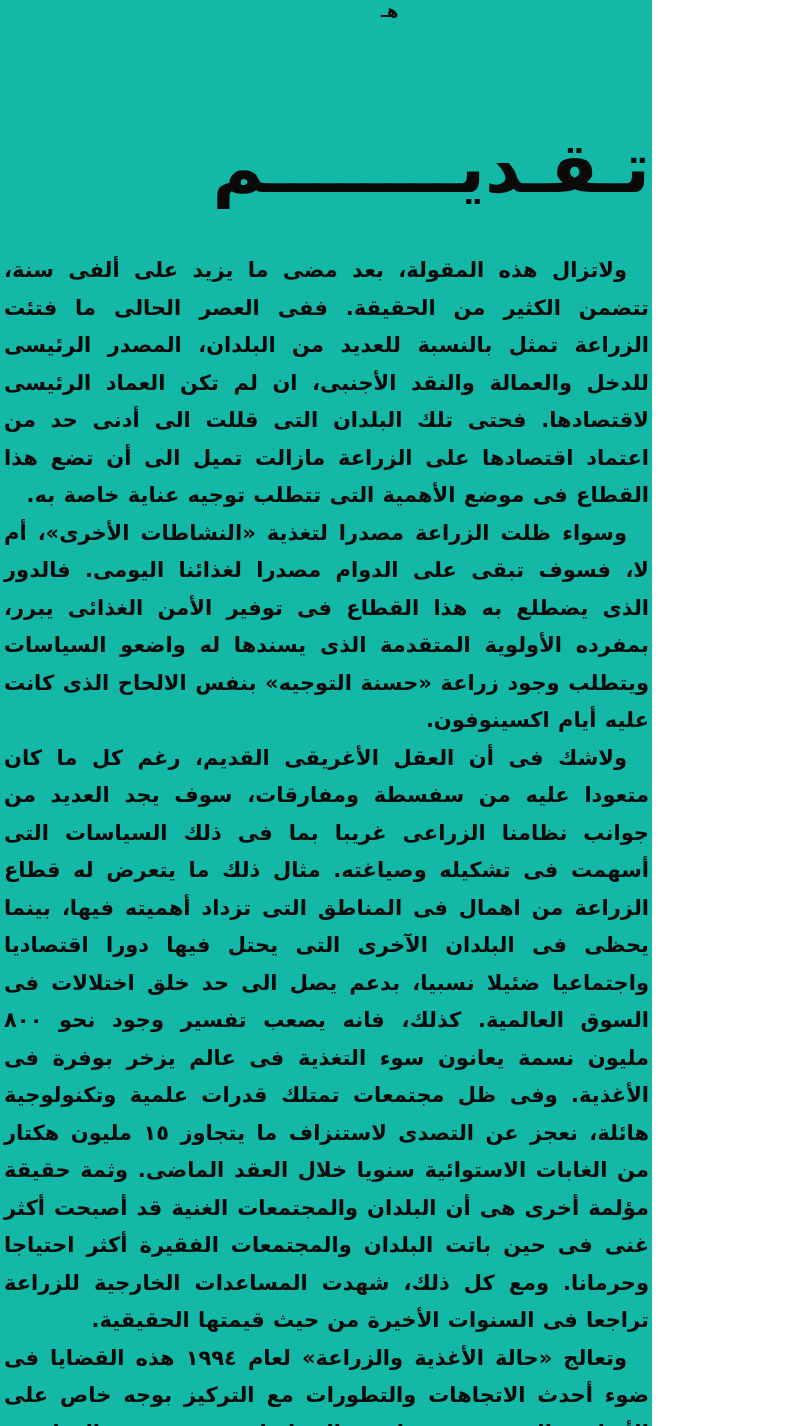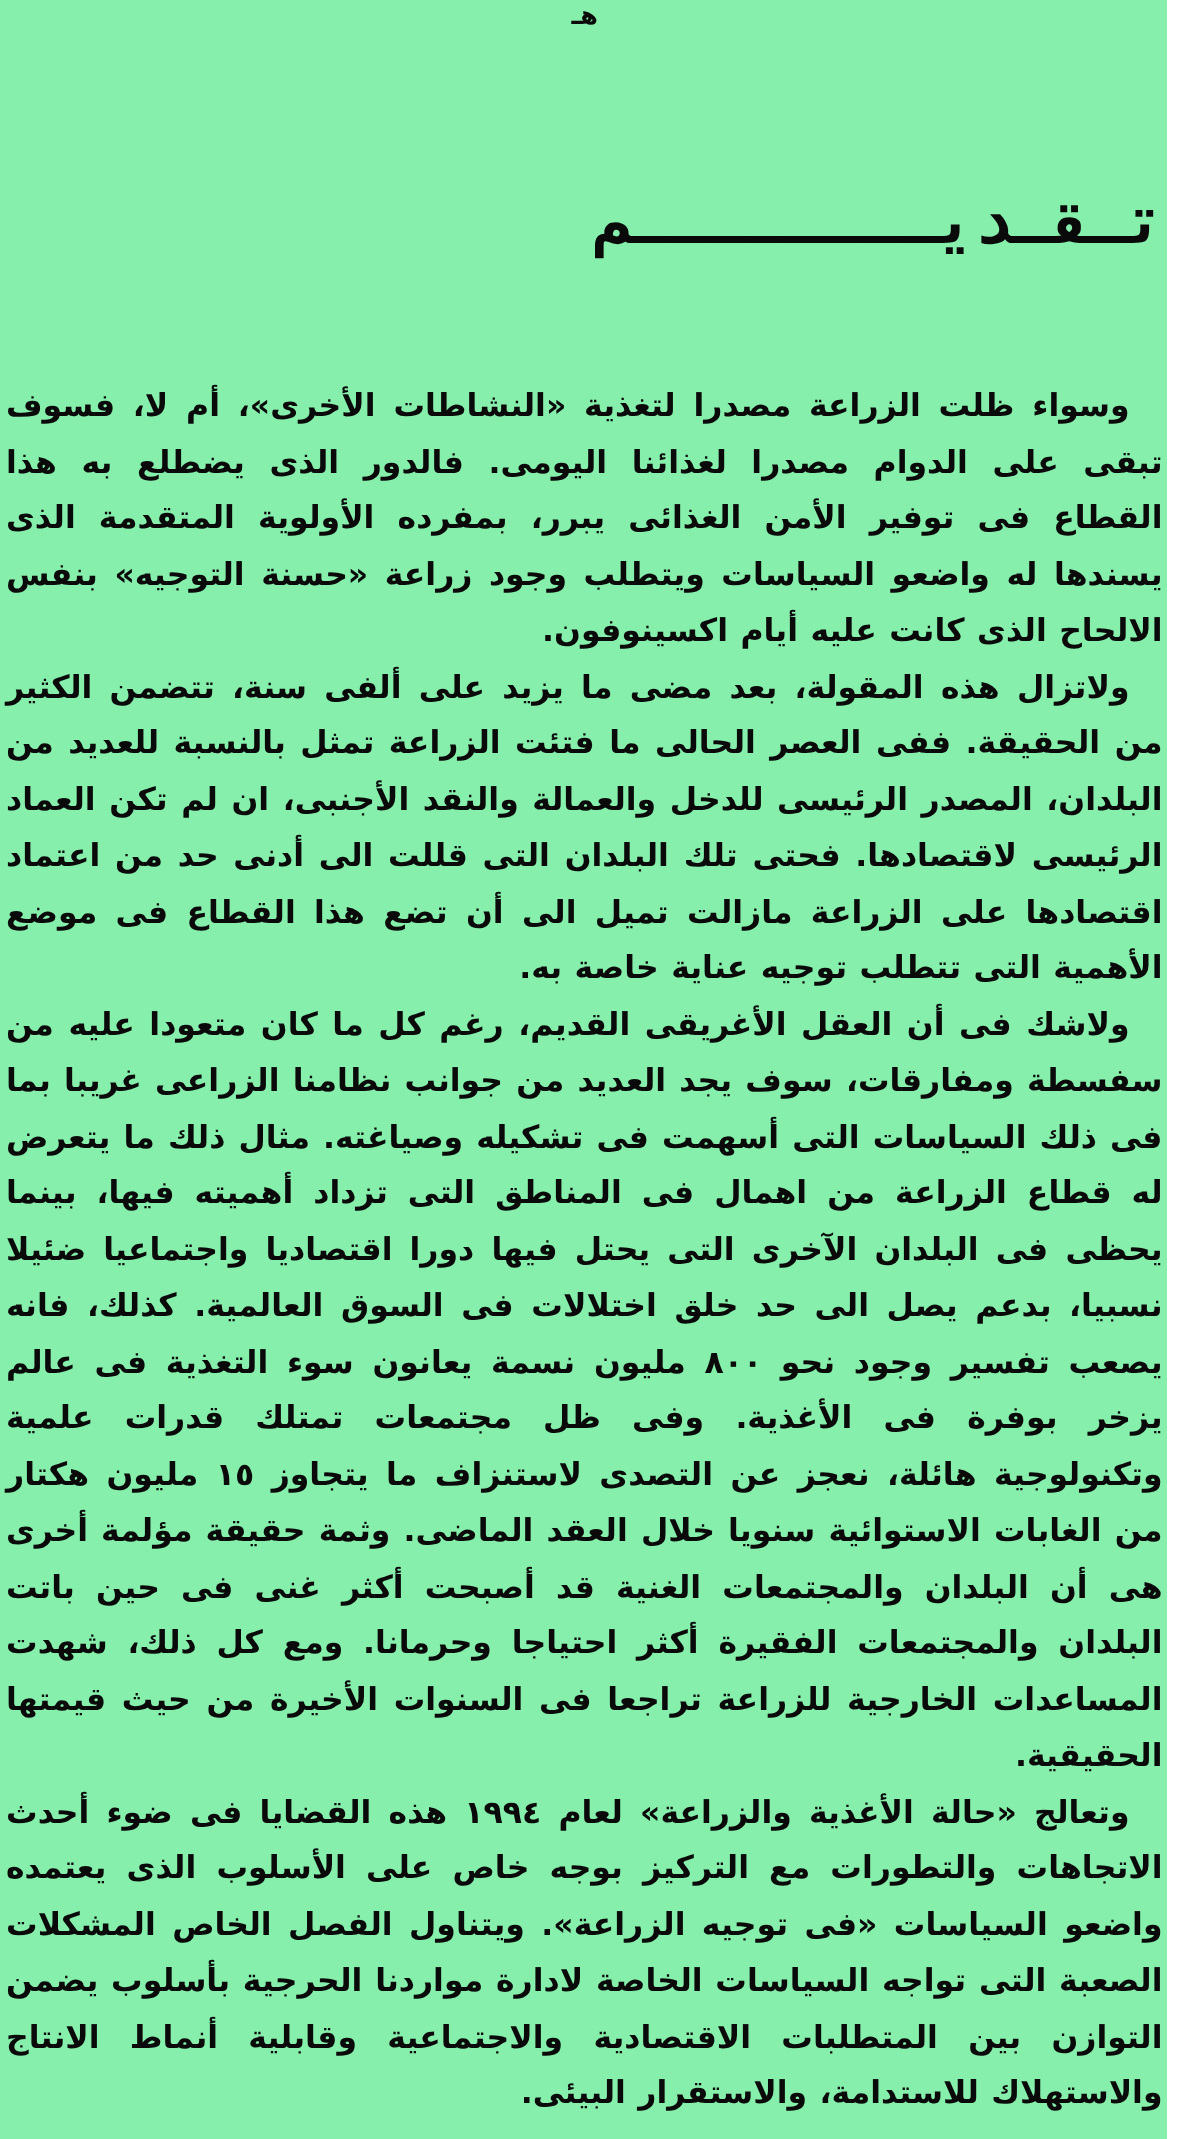--- a/index.html
+++ b/index.html
@@ -2,47 +2,46 @@
 <html><head>
 <meta charset="utf-8">
 <style>
   html, body {
     margin: 0;
     padding: 0;
     background: #ffffff;
   }
   .page {
     position: relative;
-    width: 778px;
+    width: 652px;
     height: 1426px;
-    background: #86efac;
+    background: #14b8a6;
     overflow: hidden;
     font-family: "DejaVu Sans", sans-serif;
     color: #0a0a0a;
   }
   .page-marker {
     position: absolute;
     top: 1px;
     left: 381px;
     font-size: 17px;
     font-weight: bold;
     direction: rtl;
   }
   .doc-title {
     position: absolute;
     top: 126px;
     right: 2px;
     margin: 0;
     direction: rtl;
-    font-size: 42px;
+    font-size: 70px;
     font-weight: bold;
     line-height: 1.2;
     letter-spacing: -1px;
     white-space: nowrap;
-    font-family: Liberation Mono, monospace;
   }
   .doc-body {
     position: absolute;
     top: 252px;
     left: 4px;
     right: 3px;
     direction: rtl;
     unicode-bidi: embed;
     text-align: justify;
     font-size: 21px;
@@ -59,19 +58,19 @@
 </head>
 <body>
 
 <div class="page">
 
   <div class="page-marker">هـ</div>
 
   <h1 class="doc-title">تـقـديــــــــم</h1>
 
   <div class="doc-body">
+    <p class="para">ولاتزال هذه المقولة، بعد مضى ما يزيد على ألفى سنة، تتضمن الكثير من الحقيقة. ففى العصر الحالى ما فتئت الزراعة تمثل بالنسبة للعديد من البلدان، المصدر الرئيسى للدخل والعمالة والنقد الأجنبى، ان لم تكن العماد الرئيسى لاقتصادها. فحتى تلك البلدان التى قللت الى أدنى حد من اعتماد اقتصادها على الزراعة مازالت تميل الى أن تضع هذا القطاع فى موضع الأهمية التى تتطلب توجيه عناية خاصة به.</p>
     <p class="para">وسواء ظلت الزراعة مصدرا لتغذية «النشاطات الأخرى»، أم لا، فسوف تبقى على الدوام مصدرا لغذائنا اليومى. فالدور الذى يضطلع به هذا القطاع فى توفير الأمن الغذائى يبرر، بمفرده الأولوية المتقدمة الذى يسندها له واضعو السياسات ويتطلب وجود زراعة «حسنة التوجيه» بنفس الالحاح الذى كانت عليه أيام اكسينوفون.</p>
-    <p class="para">ولاتزال هذه المقولة، بعد مضى ما يزيد على ألفى سنة، تتضمن الكثير من الحقيقة. ففى العصر الحالى ما فتئت الزراعة تمثل بالنسبة للعديد من البلدان، المصدر الرئيسى للدخل والعمالة والنقد الأجنبى، ان لم تكن العماد الرئيسى لاقتصادها. فحتى تلك البلدان التى قللت الى أدنى حد من اعتماد اقتصادها على الزراعة مازالت تميل الى أن تضع هذا القطاع فى موضع الأهمية التى تتطلب توجيه عناية خاصة به.</p>
     <p class="para">ولاشك فى أن العقل الأغريقى القديم، رغم كل ما كان متعودا عليه من سفسطة ومفارقات، سوف يجد العديد من جوانب نظامنا الزراعى غريبا بما فى ذلك السياسات التى أسهمت فى تشكيله وصياغته. مثال ذلك ما يتعرض له قطاع الزراعة من اهمال فى المناطق التى تزداد أهميته فيها، بينما يحظى فى البلدان الآخرى التى يحتل فيها دورا اقتصاديا واجتماعيا ضئيلا نسبيا، بدعم يصل الى حد خلق اختلالات فى السوق العالمية. كذلك، فانه يصعب تفسير وجود نحو ٨٠٠ مليون نسمة يعانون سوء التغذية فى عالم يزخر بوفرة فى الأغذية. وفى ظل مجتمعات تمتلك قدرات علمية وتكنولوجية هائلة، نعجز عن التصدى لاستنزاف ما يتجاوز ١٥ مليون هكتار من الغابات الاستوائية سنويا خلال العقد الماضى. وثمة حقيقة مؤلمة أخرى هى أن البلدان والمجتمعات الغنية قد أصبحت أكثر غنى فى حين باتت البلدان والمجتمعات الفقيرة أكثر احتياجا وحرمانا. ومع كل ذلك، شهدت المساعدات الخارجية للزراعة تراجعا فى السنوات الأخيرة من حيث قيمتها الحقيقية.</p>
     <p class="para">وتعالج «حالة الأغذية والزراعة» لعام ١٩٩٤ هذه القضايا فى ضوء أحدث الاتجاهات والتطورات مع التركيز بوجه خاص على الأسلوب الذى يعتمده واضعو السياسات «فى توجيه الزراعة». ويتناول الفصل الخاص المشكلات الصعبة التى تواجه السياسات الخاصة لادارة مواردنا الحرجية بأسلوب يضمن التوازن بين المتطلبات الاقتصادية والاجتماعية وقابلية أنماط الانتاج والاستهلاك للاستدامة، والاستقرار البيئى.</p>
   </div>
 
 </div>
 
 </body></html>

